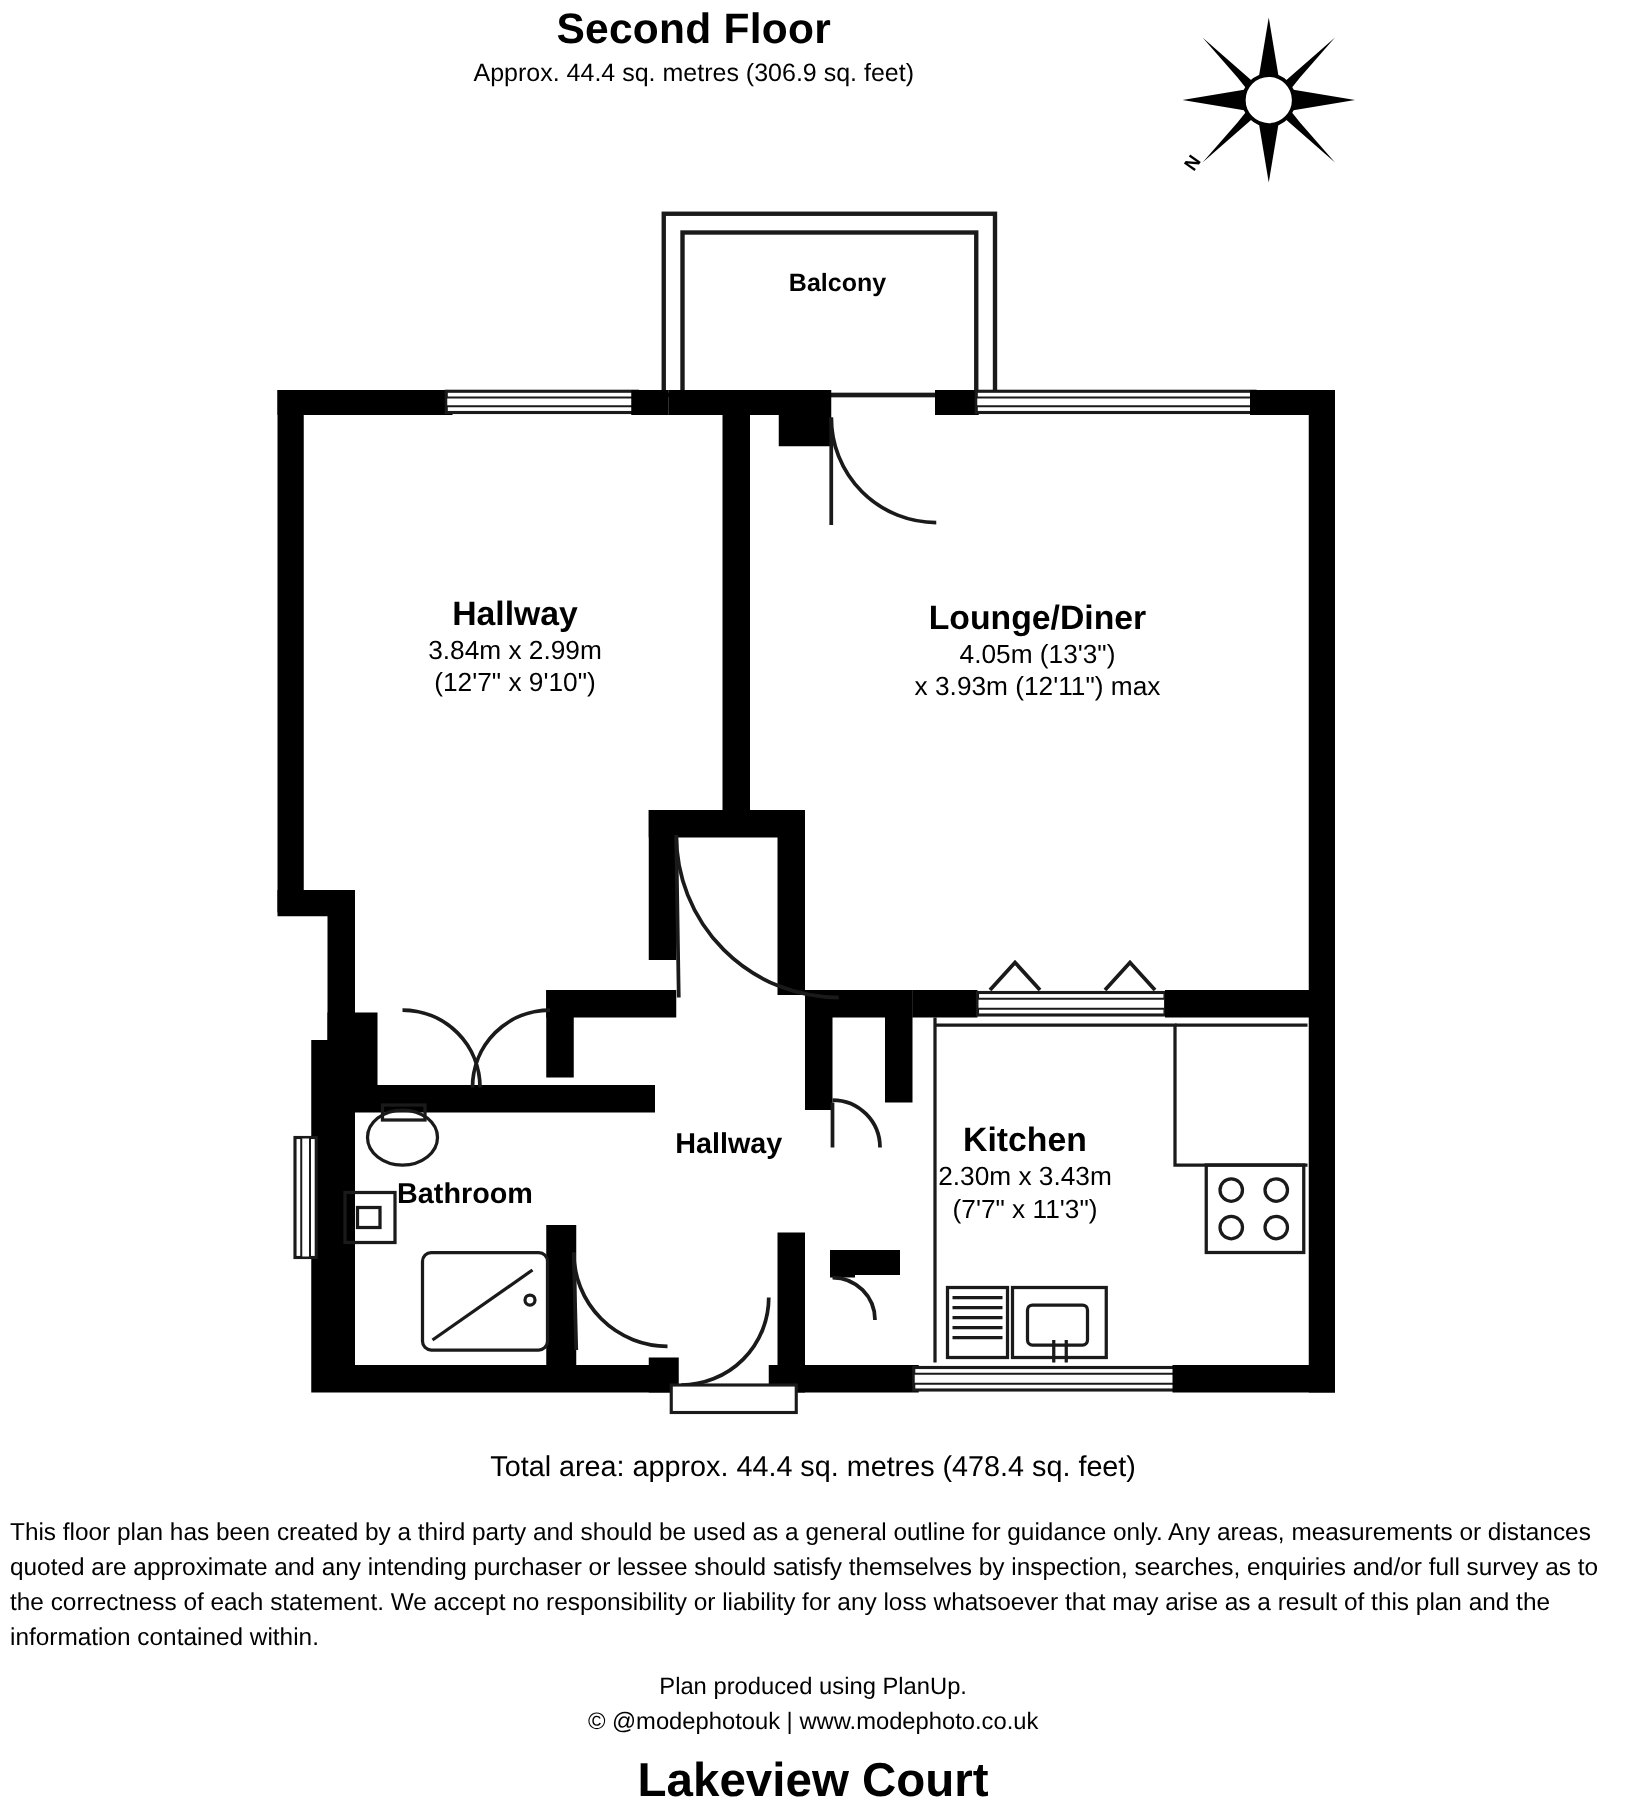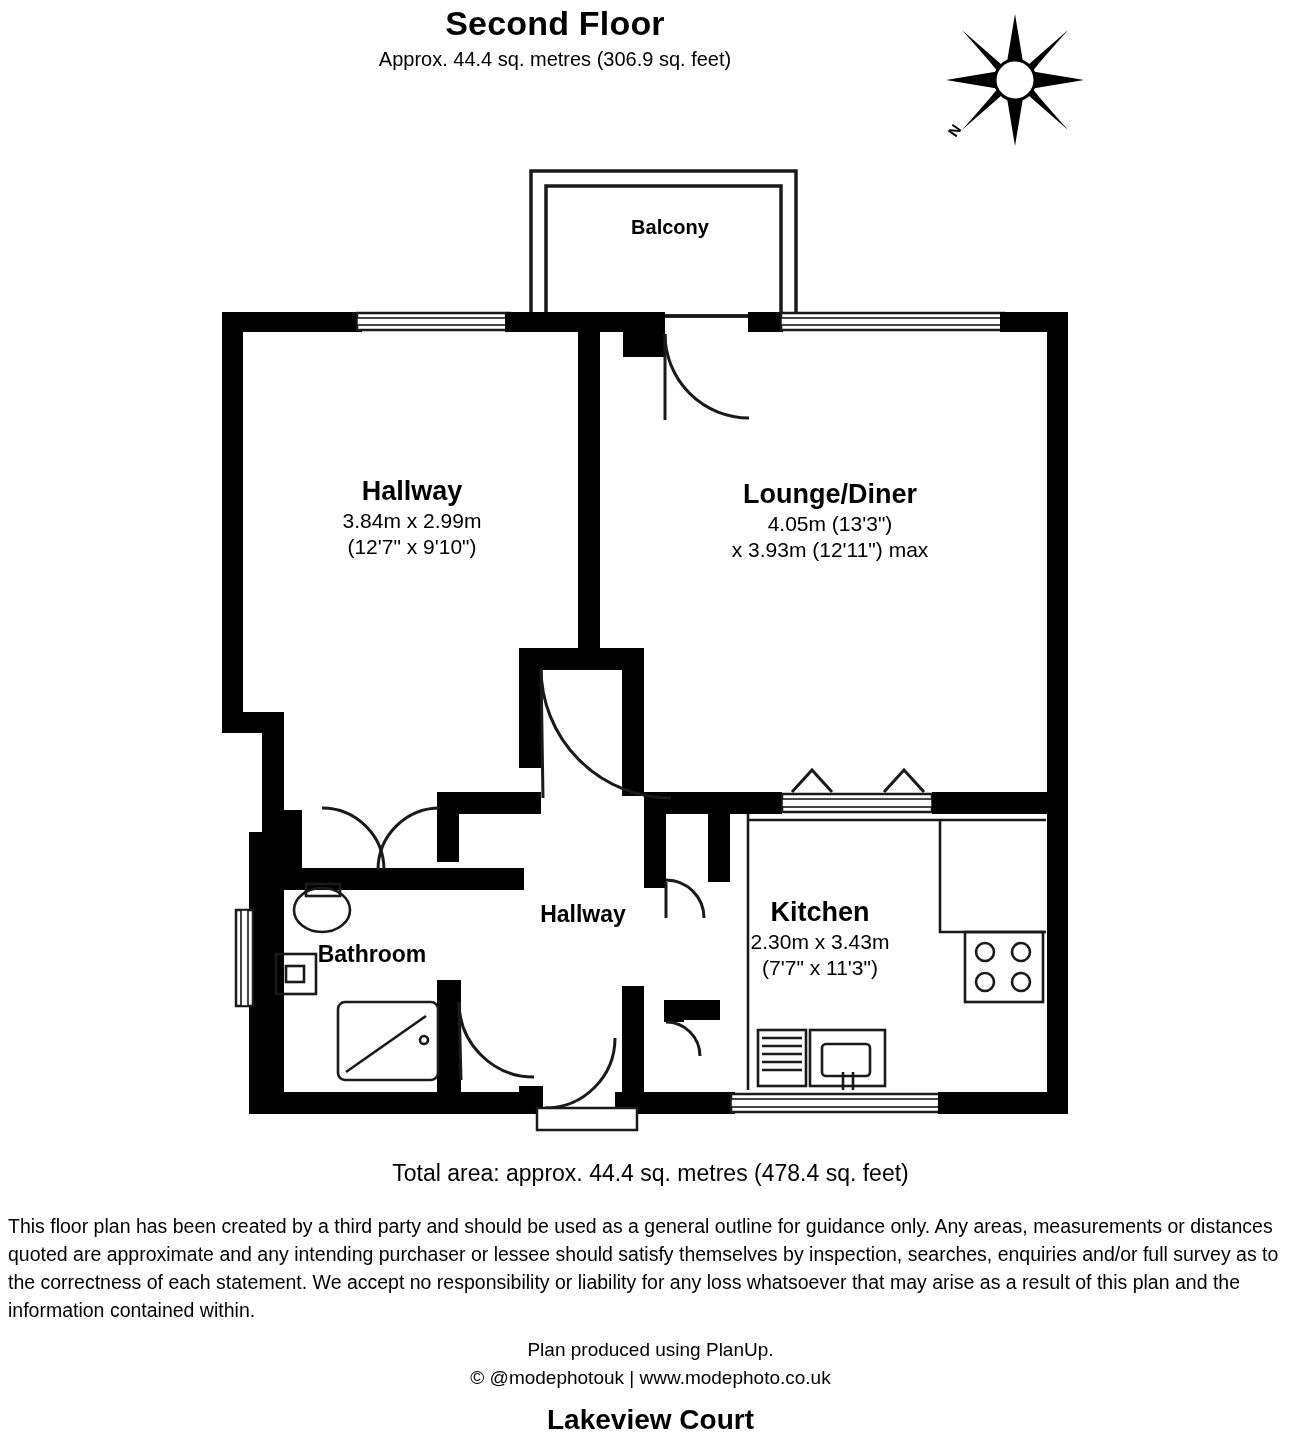--- a/index.html
+++ b/index.html
@@ -117,21 +117,21 @@
     font-size: 19px;
     line-height: 1.45;
   }
   .credit div { white-space: nowrap; }
   .property-name {
     position: absolute;
     left: 0;
     top: 1404px;
     width: 1301px;
     text-align: center;
-    font-size: 28px;
+    font-size: 38px;
     font-weight: bold;
   }
 </style>
 </head>
 <body>
 
 <div class="page">
 
   <div class="floor-title">Second Floor</div>
   <div class="floor-subtitle">Approx. 44.4 sq. metres (306.9 sq. feet)</div>

